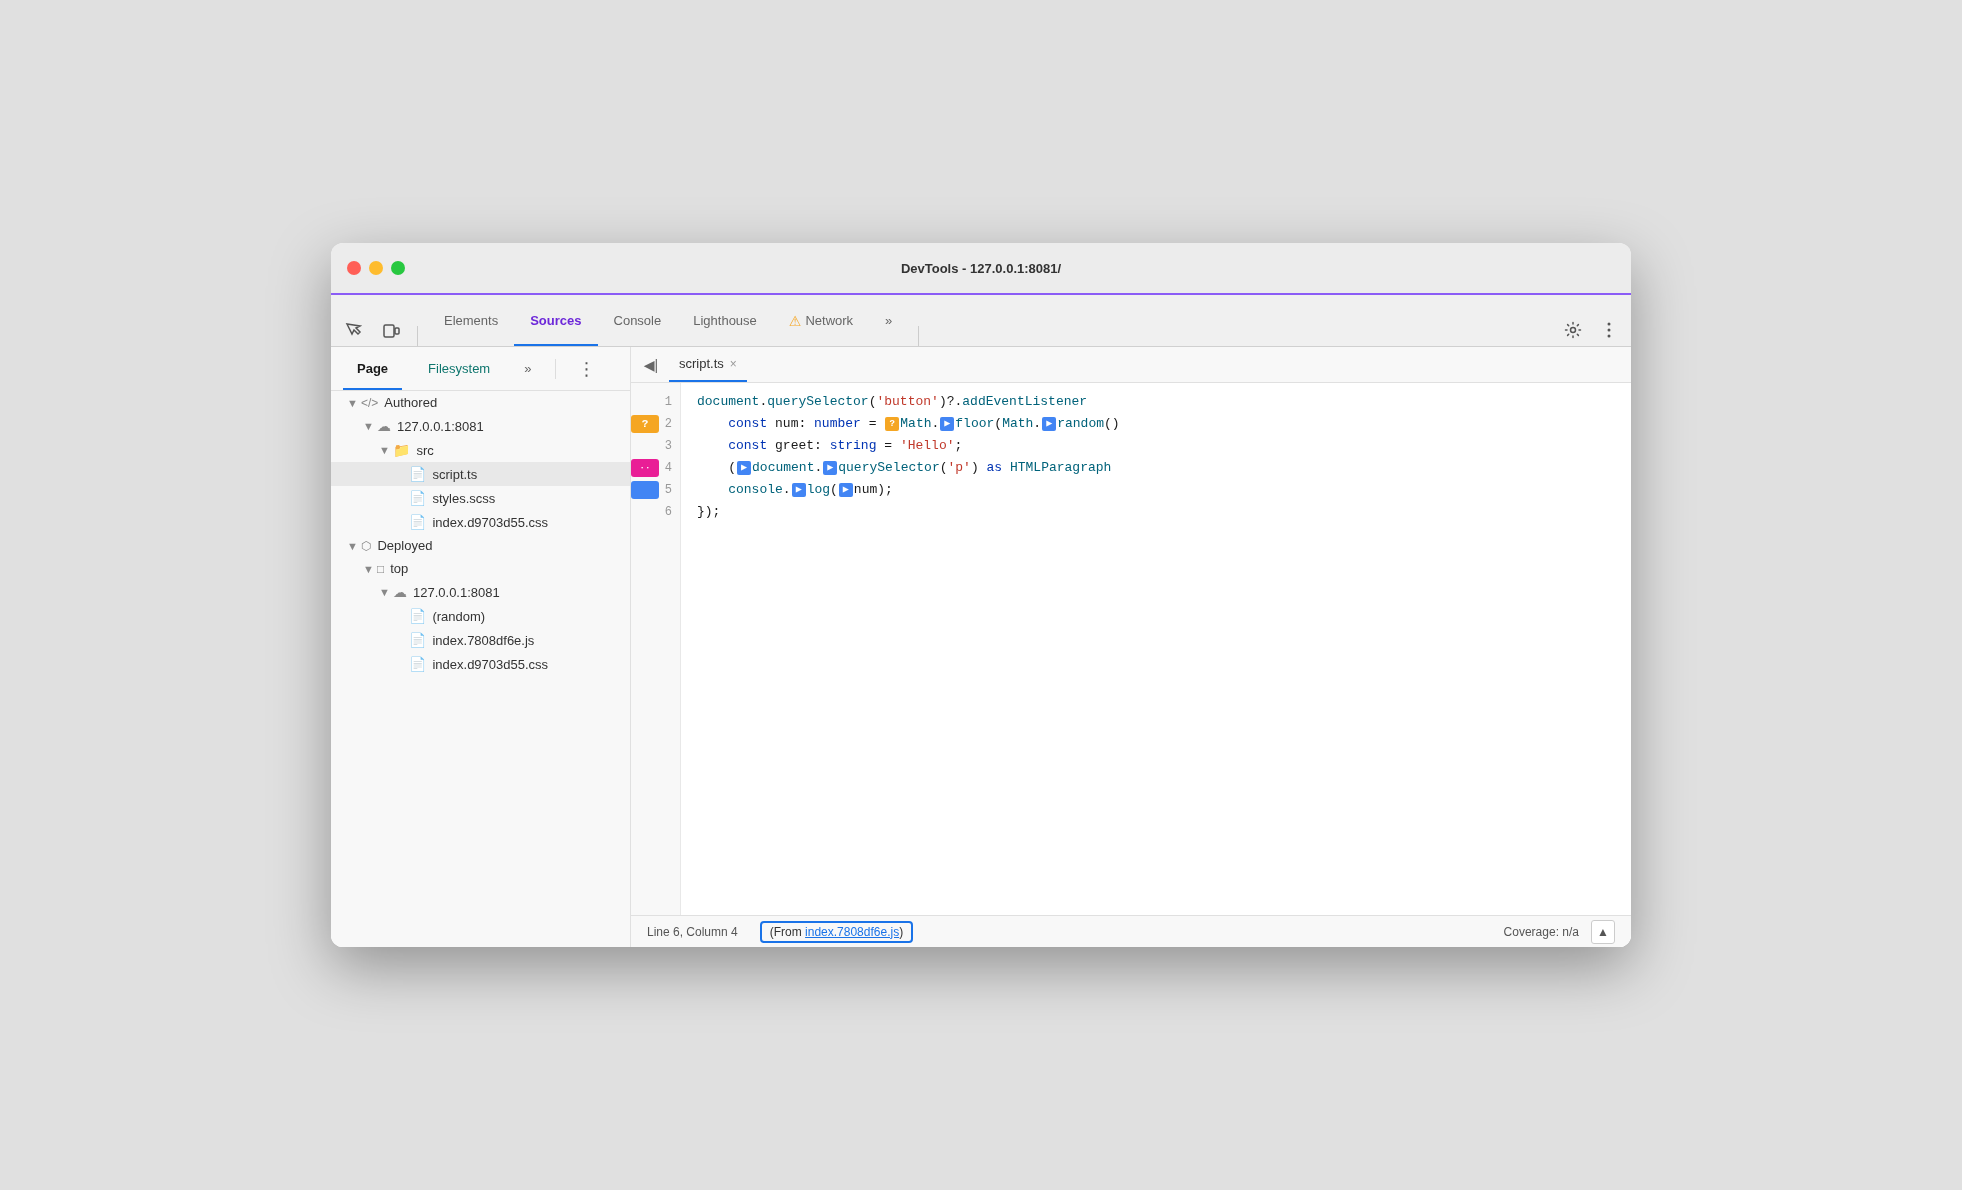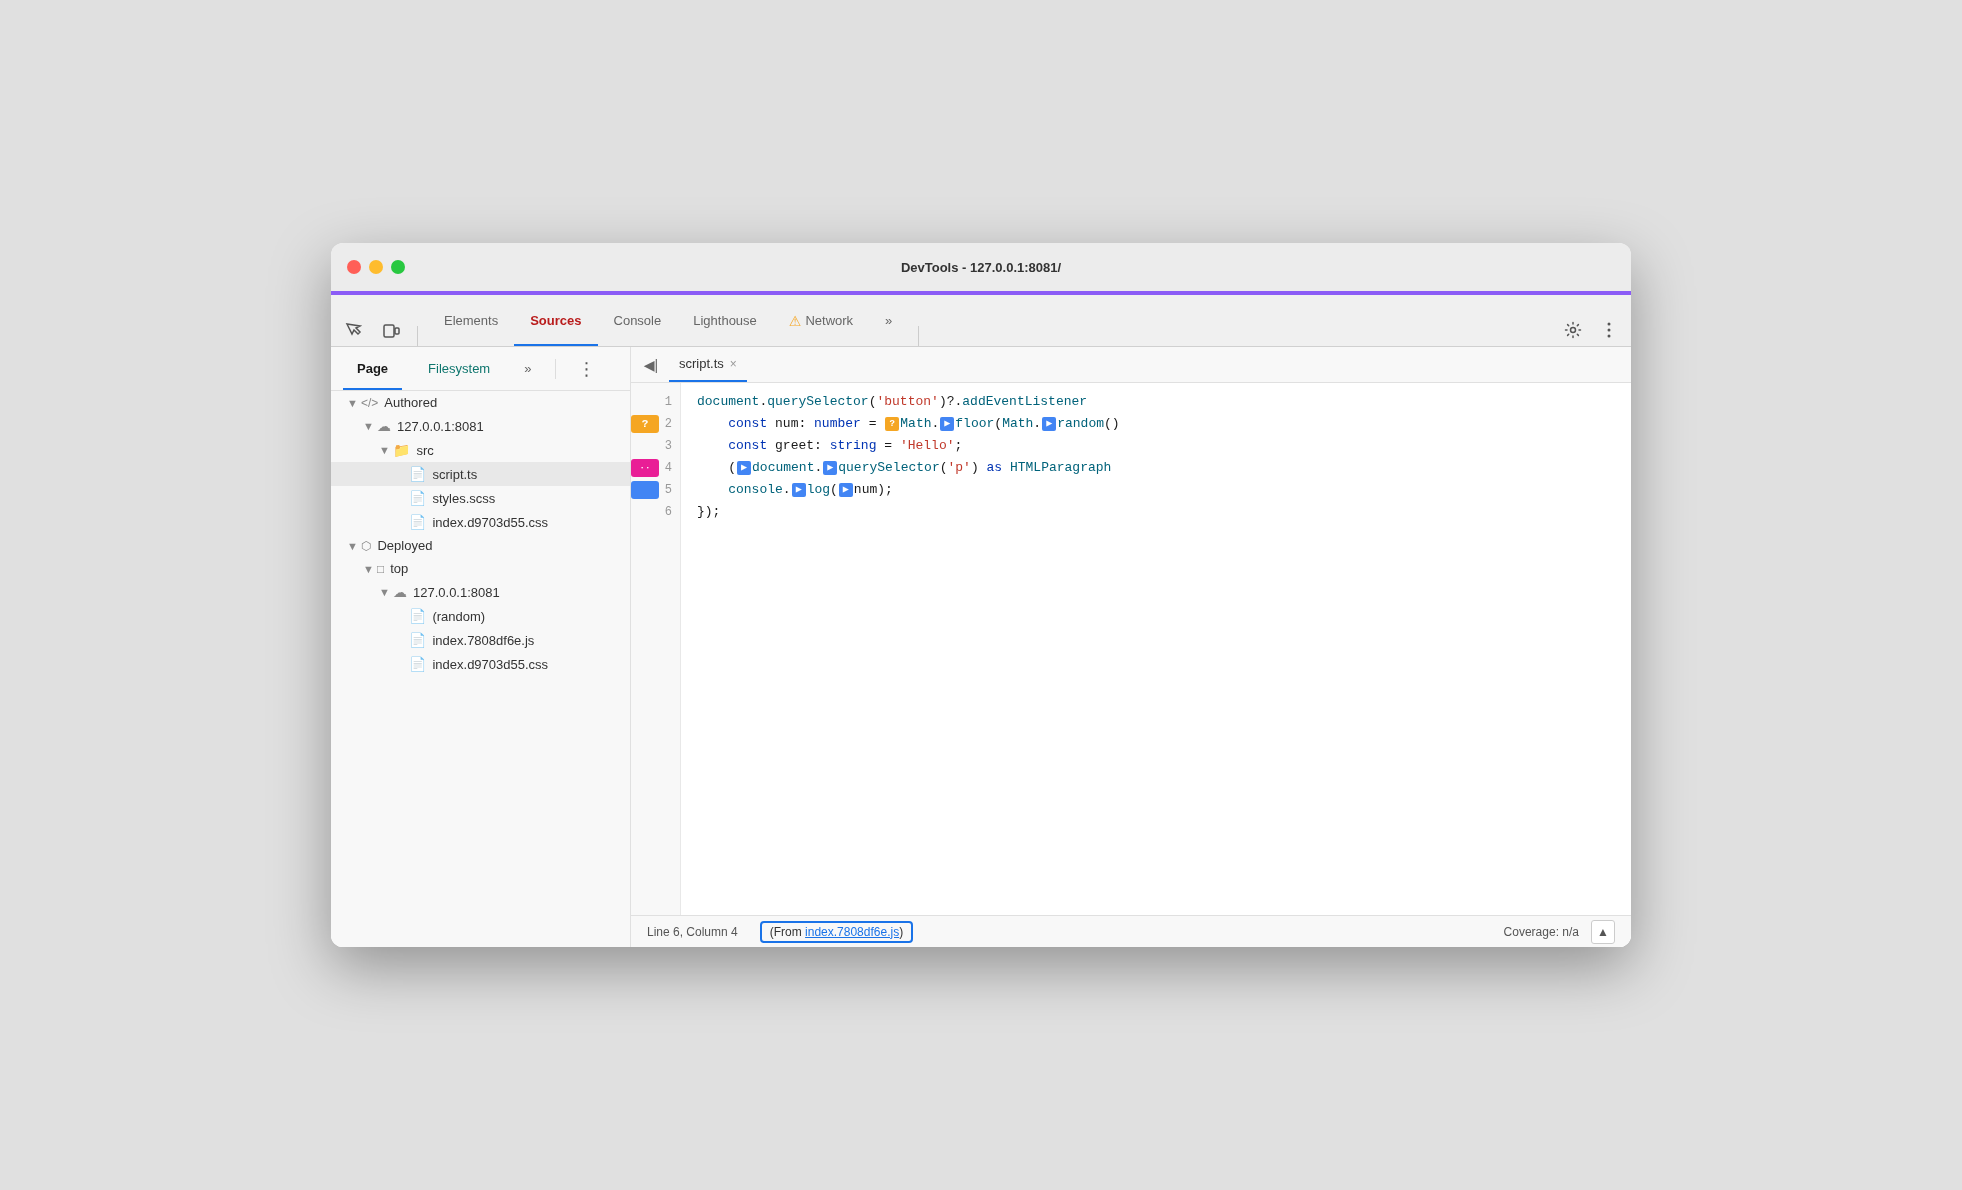--- a/index.html
+++ b/index.html
@@ -19,21 +19,21 @@
       overflow: hidden;
     }
     
     .titlebar {
       background: #ececec;
       height: 52px;
       display: flex;
       align-items: center;
       justify-content: center;
       position: relative;
-      border-bottom: 4px solid #8b5cf6;
+      border-bottom: 2px solid #8b5cf6;
     }
     .traffic-lights {
       position: absolute;
       left: 16px;
       display: flex;
       gap: 8px;
     }
     .traffic-light {
       width: 14px;
       height: 14px;
@@ -87,21 +87,21 @@
       height: 100%;
       display: flex;
       align-items: center;
       font-size: 13px;
       color: #666;
       cursor: pointer;
       position: relative;
       white-space: nowrap;
     }
     .tab-item.active {
-      color: #b91c1c;
+      color: #6d28d9;
       font-weight: 600;
     }
     .tab-item.active::after {
       content: '';
       position: absolute;
       bottom: 0;
       left: 0;
       right: 0;
       height: 2px;
       background: #1a73e8;

